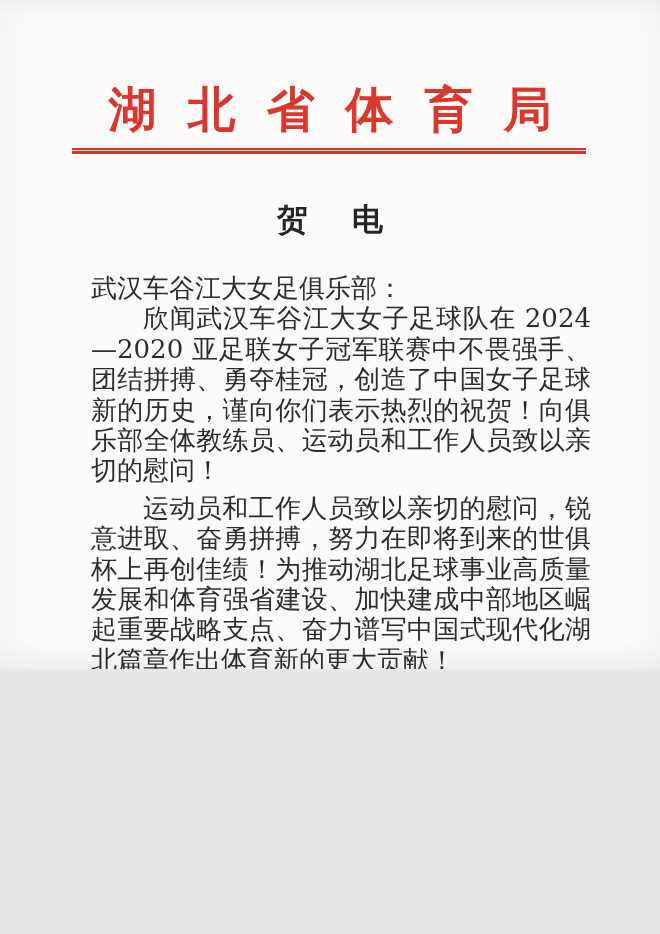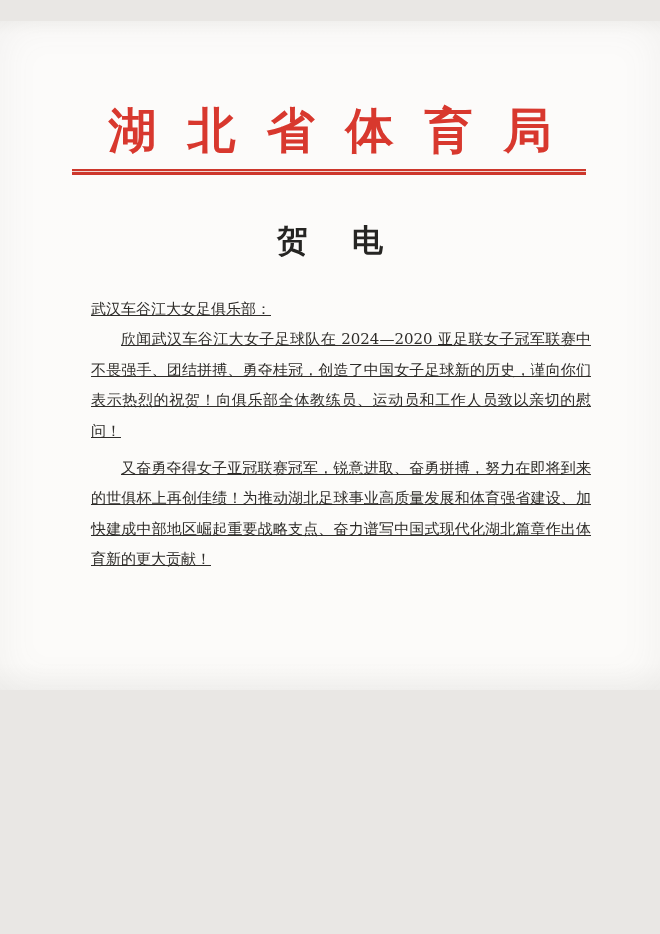--- a/index.html
+++ b/index.html
@@ -7,21 +7,20 @@
     width: 660px; height: 934px;
     background: #e9e7e4;
     font-family: "DejaVu Serif", "Liberation Serif", serif;
   }
   .page {
     position: relative;
     width: 660px; height: 669px;
     overflow: hidden;
     background: linear-gradient(180deg, #f6f5f3 0%, #fcfbfa 2%, #fcfbf9 96%, #f5f4f2 100%);
     box-shadow: inset 0 0 40px rgba(120,115,110,0.08);
-    margin-top: 21px;
   }
   
   .letterhead {
     position: absolute; top: 78px; left: 0; right: 0;
     text-align: center;
     color: var(--header_red);
     font-size: 48px; font-weight: 700;
     letter-spacing: 31px; padding-left: 31px;
     white-space: nowrap;
   }
@@ -32,23 +31,22 @@
   
   .doc-title {
     position: absolute; top: 199px; left: 0; right: 0;
     display: flex; justify-content: center; gap: 44px;
     color: #262523; font-size: 31px; font-weight: 700;
   }
   
   .letter-body {
     position: absolute; top: 273px; left: 91px; width: 500px;
     color: var(--body_ink);
-    font-size: 15px; line-height: 30.4px;
+    font-size: 26px; line-height: 30.4px;
     text-align: justify;
-    text-decoration: underline;
   }
   .letter-body p { margin: 0 0 7px 0; }
   .letter-body p.salutation { text-indent: 0; margin-bottom: 0; }
   .letter-body p.para { text-indent: 2em; }
   
   .signature {
     position: absolute; top: 775px; left: 366px; width: 230px;
     text-align: center; color: #38342f;
     font-size: 20.5px; line-height: 30px;
     z-index: 3;
@@ -95,21 +93,21 @@
   <div class="rule-top"></div>
 
   <div class="doc-title">
     <span>贺</span>
     <span>电</span>
   </div>
 
   <div class="letter-body">
     <p class="salutation">武汉车谷江大女足俱乐部：</p>
     <p class="para">欣闻武汉车谷江大女子足球队在 2024—2020 亚足联女子冠军联赛中不畏强手、团结拼搏、勇夺桂冠，创造了中国女子足球新的历史，谨向你们表示热烈的祝贺！向俱乐部全体教练员、运动员和工作人员致以亲切的慰问！</p>
-    <p class="para">又奋勇夺得女子亚冠联赛冠军，锐意进取、奋勇拼搏，努力在即将到来的世俱杯上再创佳绩！为推动湖北足球事业高质量发展和体育强省建设、加快建成中部地区崛起重要战略支点、奋力谱写中国式现代化湖北篇章作出体育新的更大贡献！</p>
+    <p class="para">运动员和工作人员致以亲切的慰问，锐意进取、奋勇拼搏，努力在即将到来的世俱杯上再创佳绩！为推动湖北足球事业高质量发展和体育强省建设、加快建成中部地区崛起重要战略支点、奋力谱写中国式现代化湖北篇章作出体育新的更大贡献！</p>
   </div>
 
   <svg class="seal" viewBox="0 0 200 200">
     <circle cx="100" cy="100" r="91" stroke-width="6"></circle>
     <polygon points="100,61 110,89.2 139.9,90 116.2,108.3 124.7,137 100,120 75.3,137 83.8,108.3 60.1,90 90,89.2"></polygon>
     <g id="seal-ring-text">
         <text x="32.4" y="124.6" transform="rotate(-110 32.4 124.6)">湖</text>
         <text x="34.2" y="70.7" transform="rotate(-66 34.2 70.7)">北</text>
         <text x="73" y="33.2" transform="rotate(-22 73 33.2)">省</text>
         <text x="127" y="33.2" transform="rotate(22 127 33.2)">体</text>

